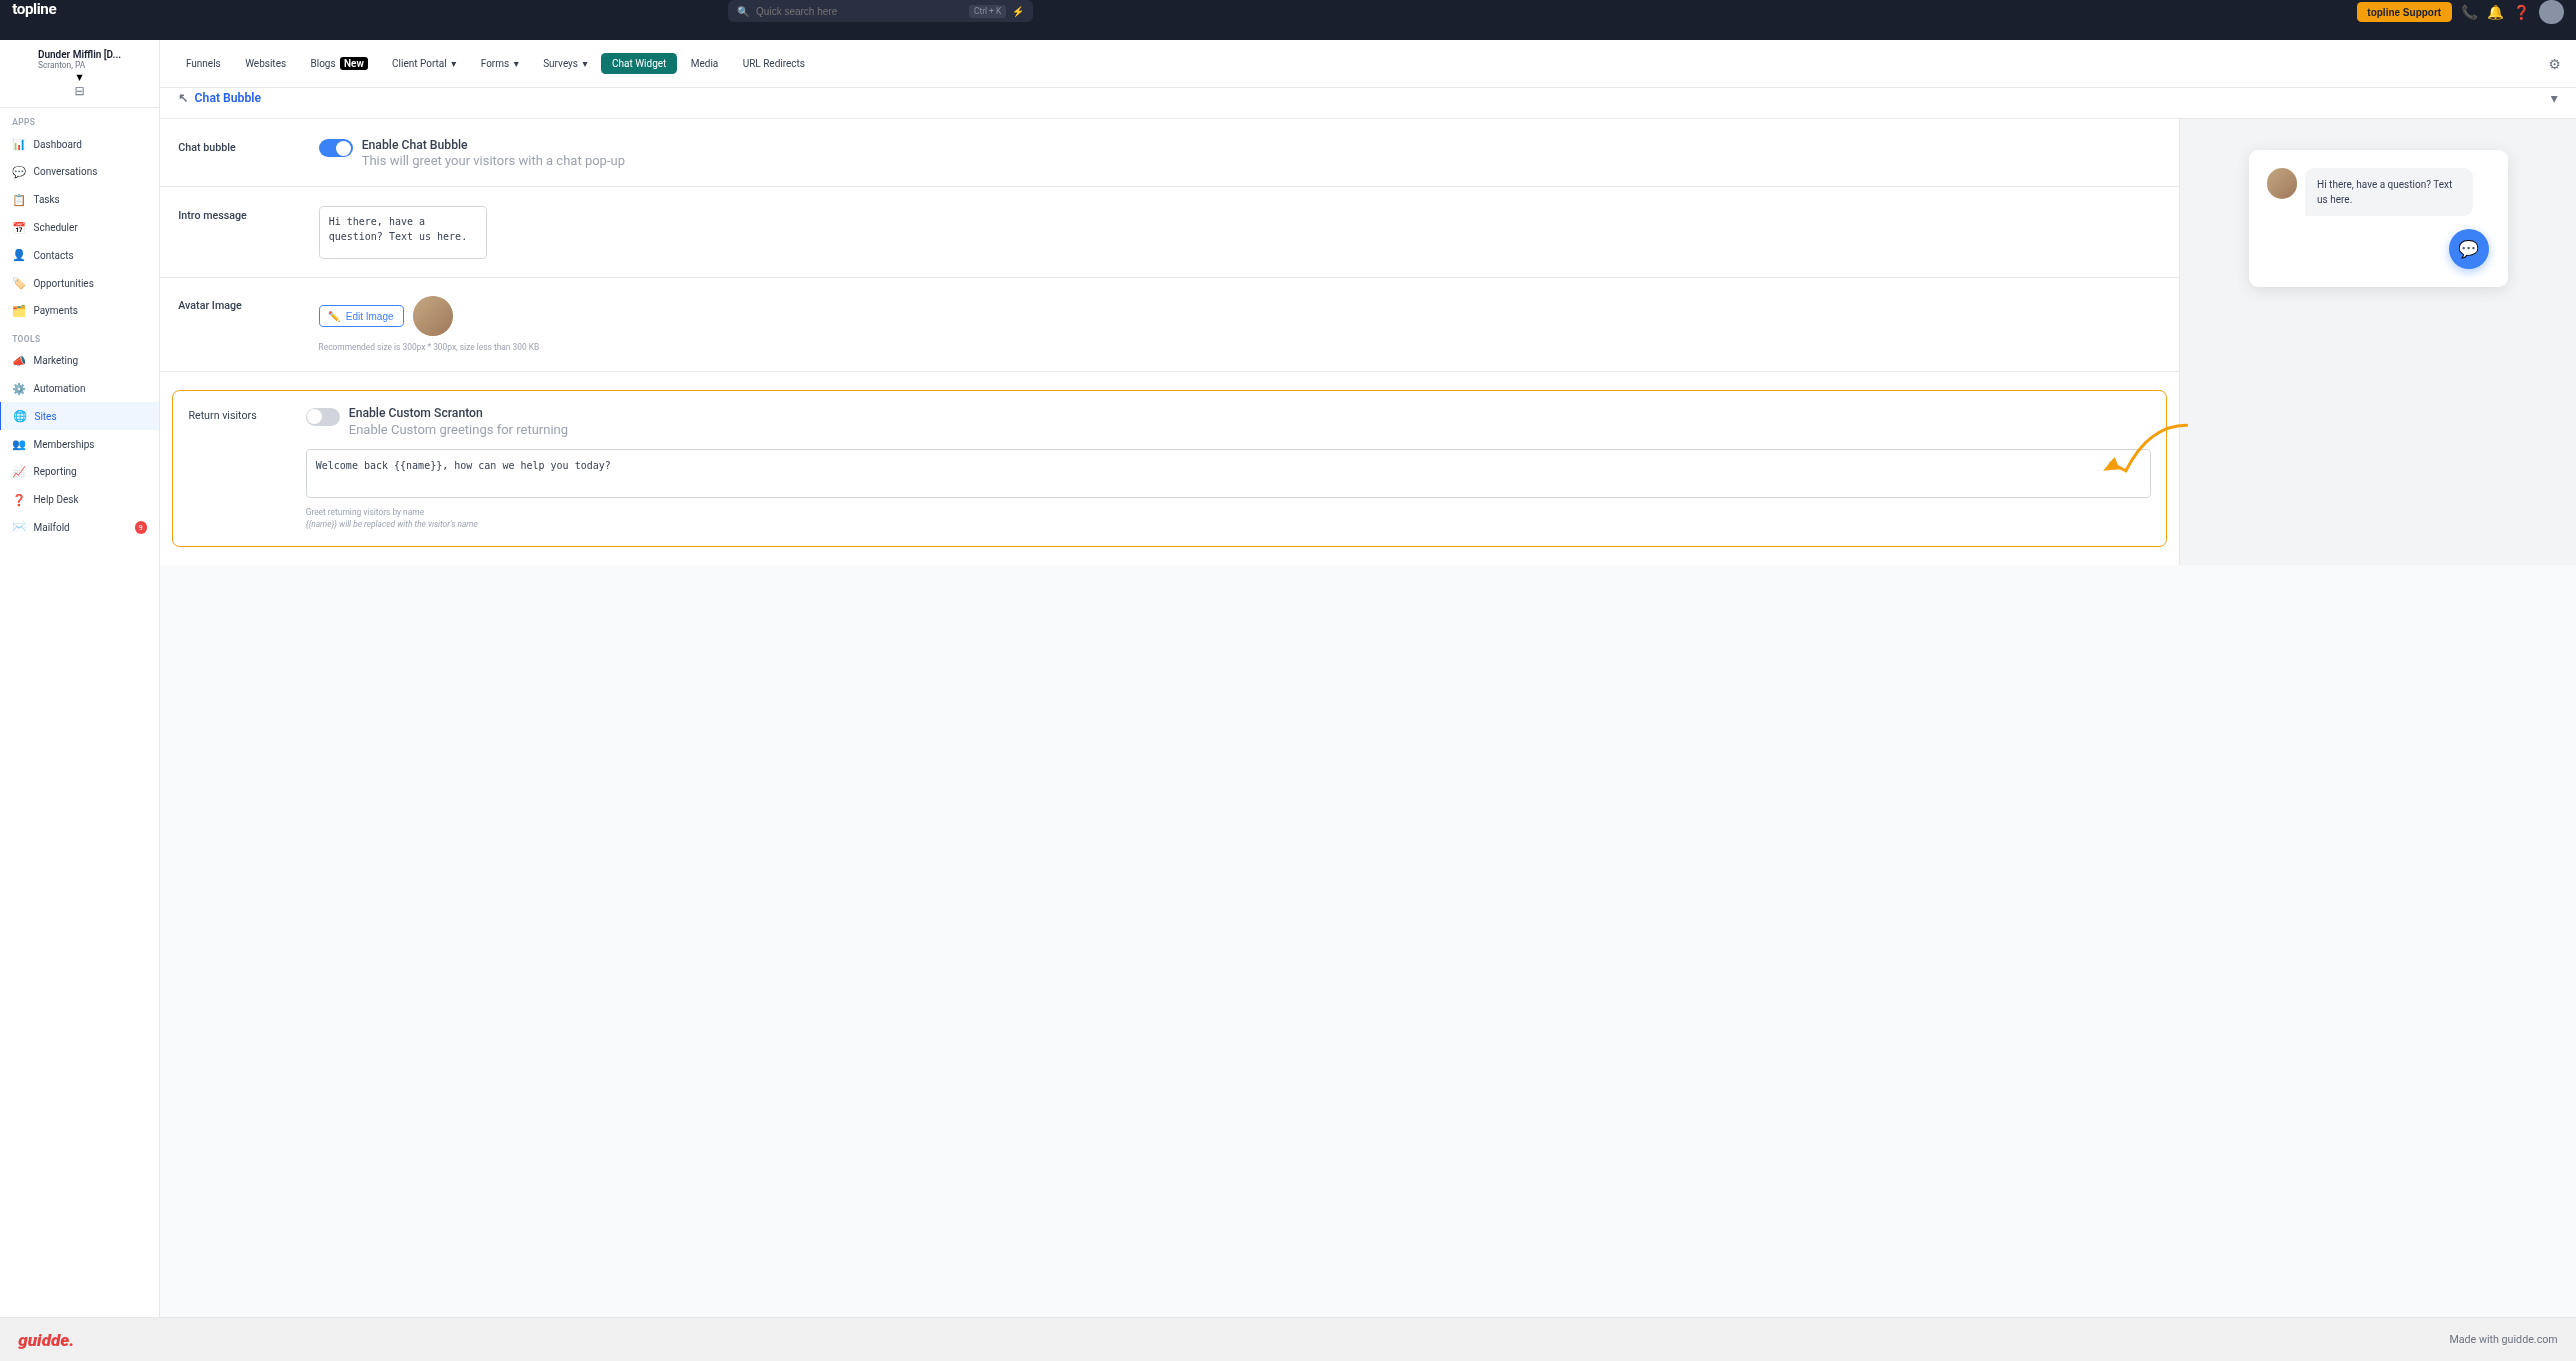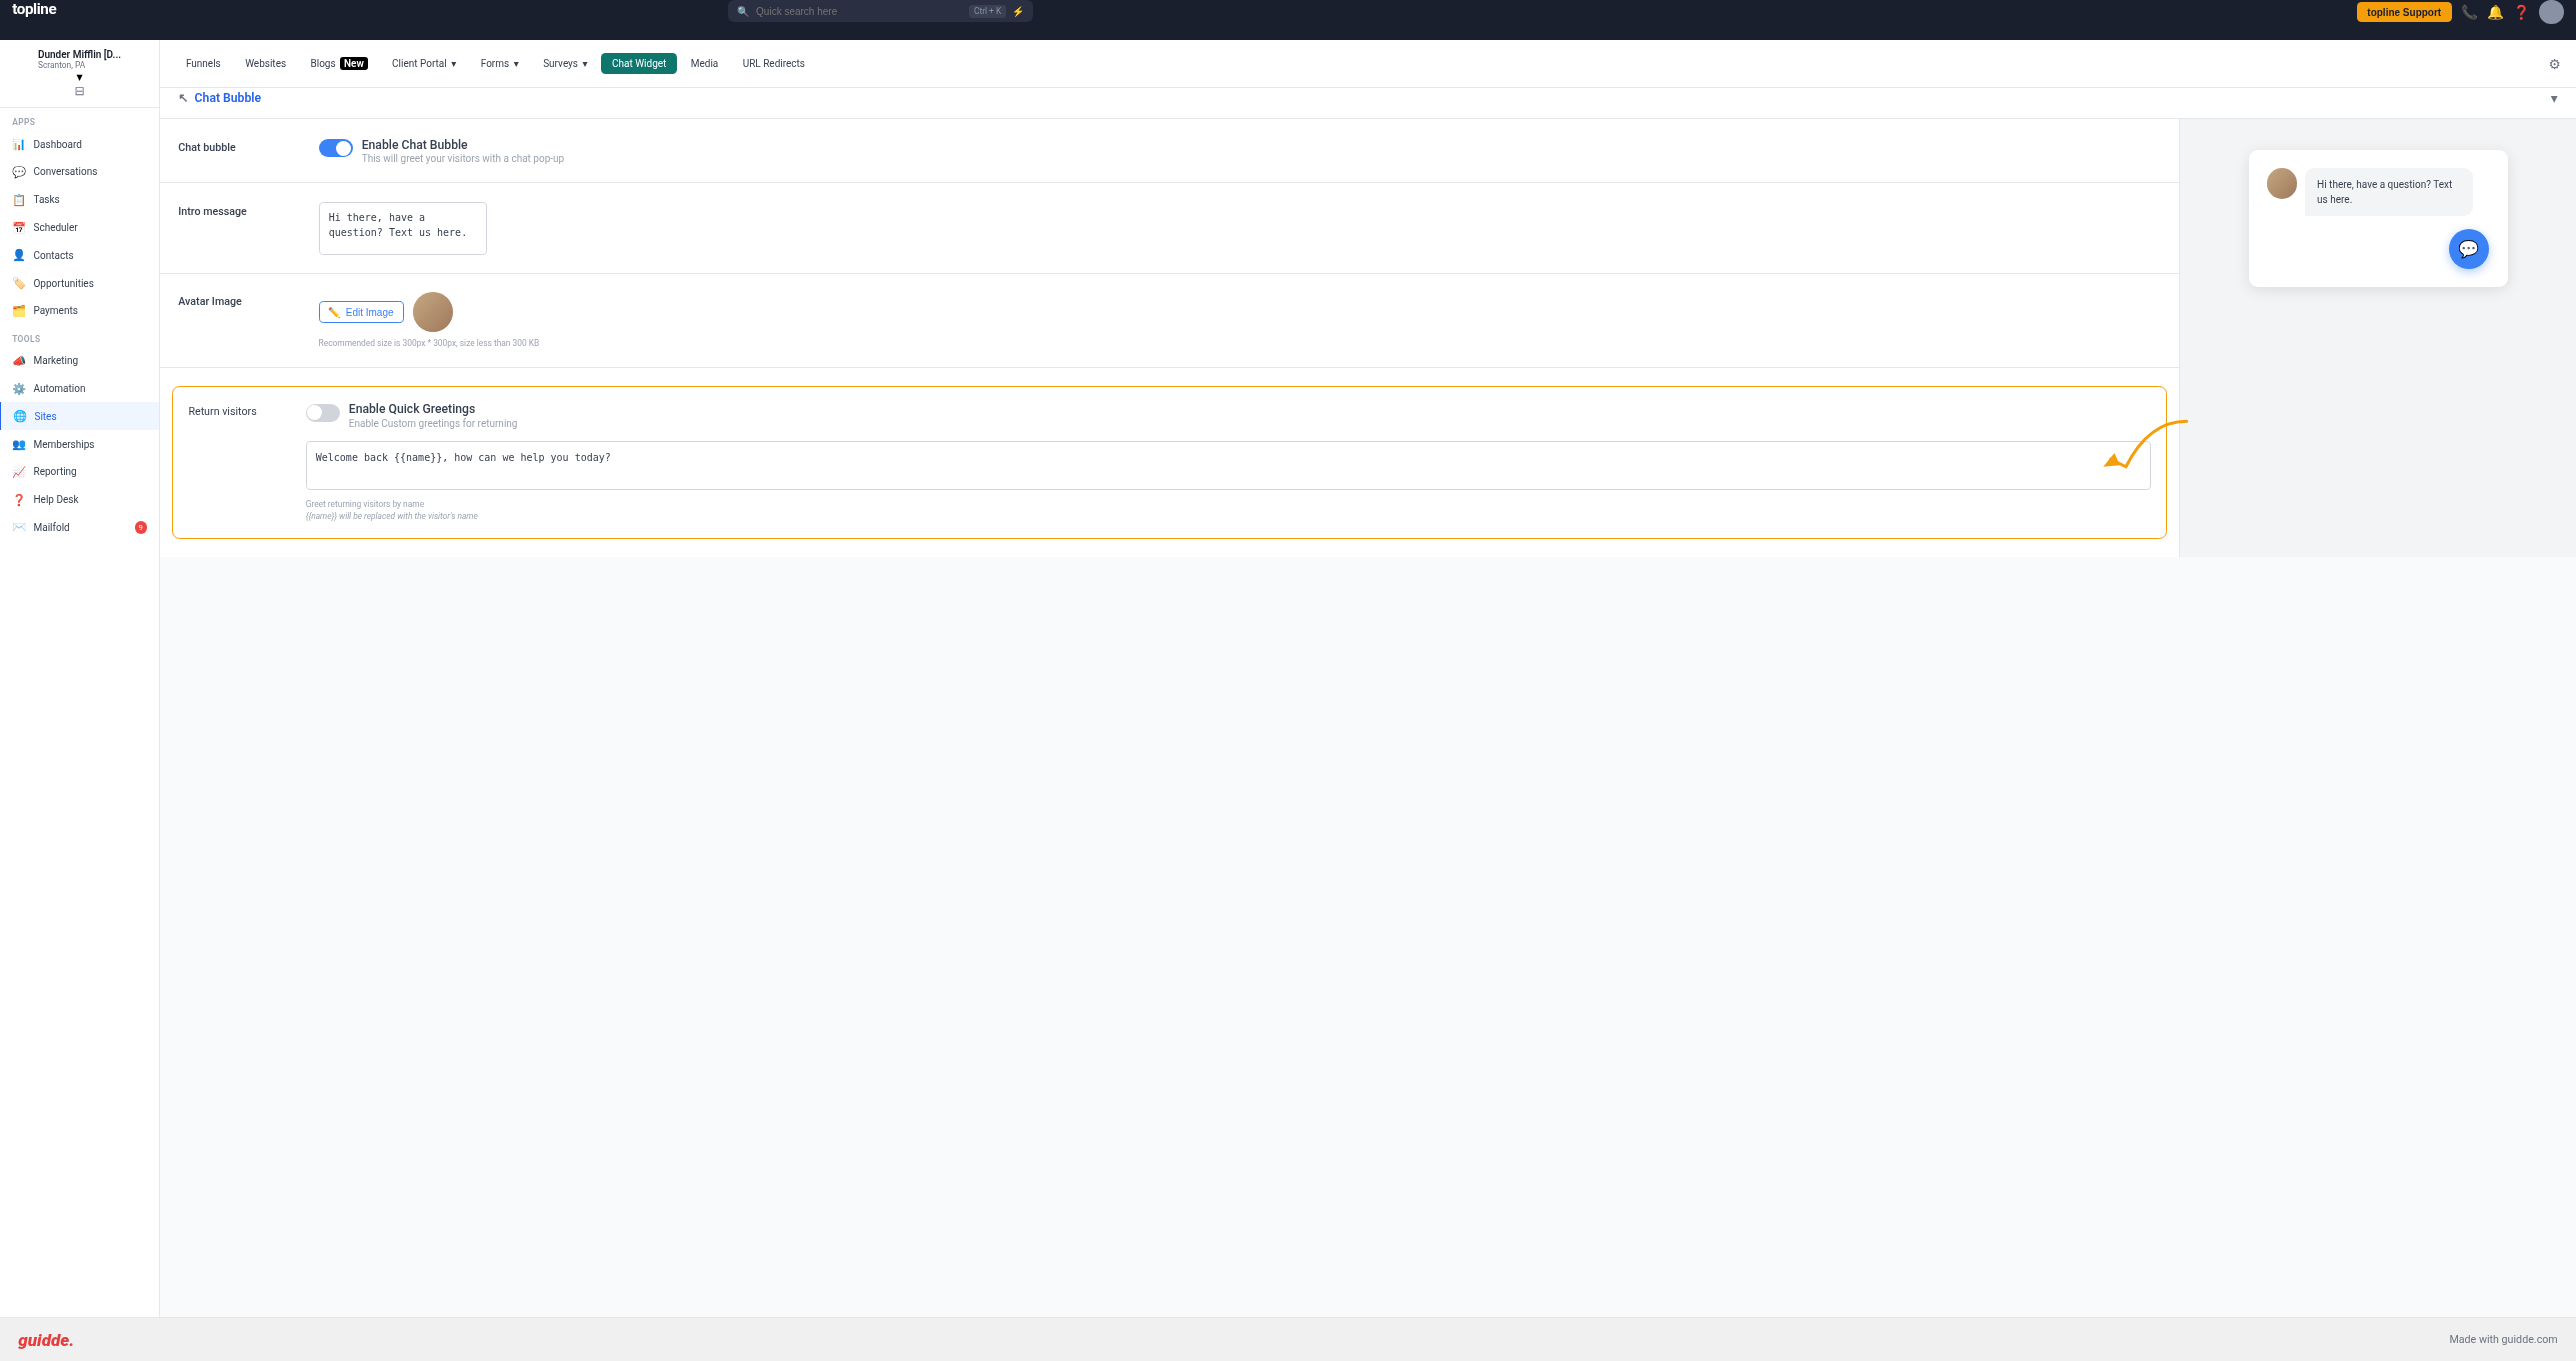--- a/index.html
+++ b/index.html
@@ -95,21 +95,21 @@
       width: 34px; height: 18.3px; background: #3b82f6; border-radius: 9.1px;
       position: relative; cursor: pointer; flex-shrink: 0; margin-top: 1.5px;
     }
     .toggle-knob {
       position: absolute; top: 1.5px; right: 1.5px; width: 15.2px; height: 15.2px;
       background: #fff; border-radius: 50%; transition: right 0.2s;
     }
     .toggle-off { background: #d1d5db; }
     .toggle-off .toggle-knob { right: auto; left: 1.5px; }
     .toggle-title { font-weight: 500; color: #374151; }
-    .toggle-sub { color: #9ca3af; font-size: 10px; margin-top: 1.5px; }
+    .toggle-sub { color: #9ca3af; font-size: 13px; margin-top: 1.5px; }
 
     
     .setting-textarea {
       width: 168px; border: 0.8px solid #d1d5db; border-radius: 4.6px;
       padding: 7.6px 9.1px; font-size: 10px; color: #374151; resize: none; outline: none;
       height: 53px; line-height: 1.5;
     }
 
     
     .edit-image-btn {
@@ -364,21 +364,21 @@
       <div style="position:relative; padding: 6.1px 0 6.1px;">
         <div class="highlighted-row">
           <div class="highlighted-inner">
             <div class="return-label">Return visitors</div>
             <div class="return-content">
               <div class="return-top">
                 <div class="toggle toggle-off">
                   <div class="toggle-knob"></div>
                 </div>
                 <div>
-                  <div class="toggle-title">Enable Quick Greetings</div>
+                  <div class="toggle-title">Enable Custom Scranton</div>
                   <div class="toggle-sub">Enable Custom greetings for returning</div>
                 </div>
               </div>
               <textarea class="return-textarea" style="">Welcome back {{name}}, how can we help you today?</textarea>
               <div class="helper-text">
                 <div>Greet returning visitors by name</div>
                 <em>{{name}} will be replaced with the visitor's name</em>
               </div>
             </div>
           </div>

